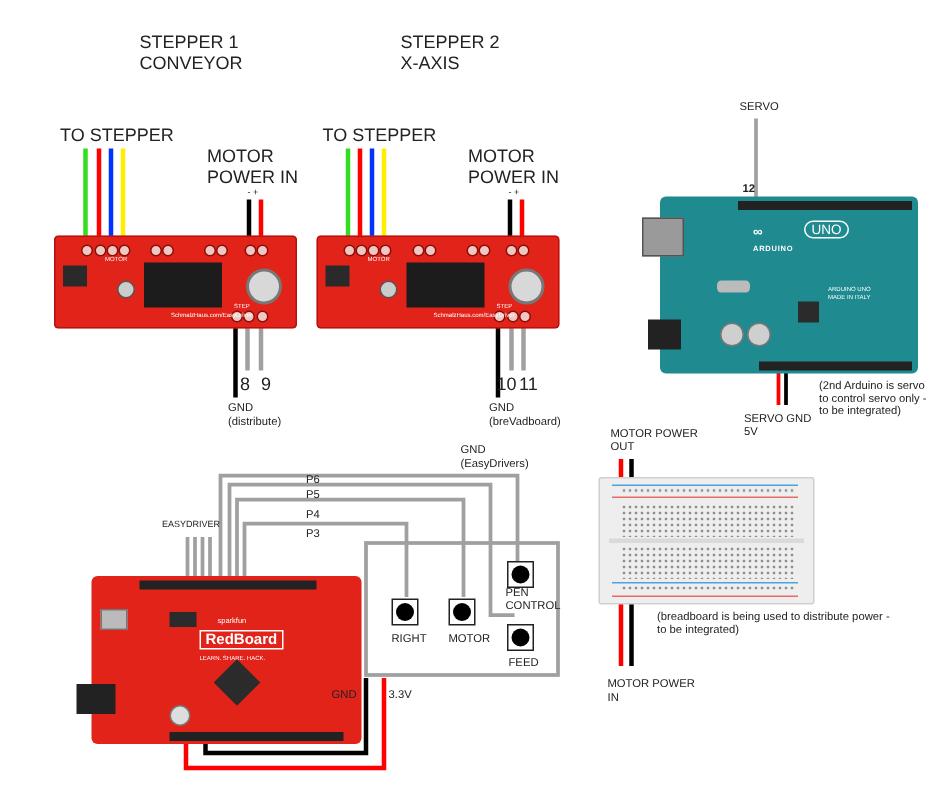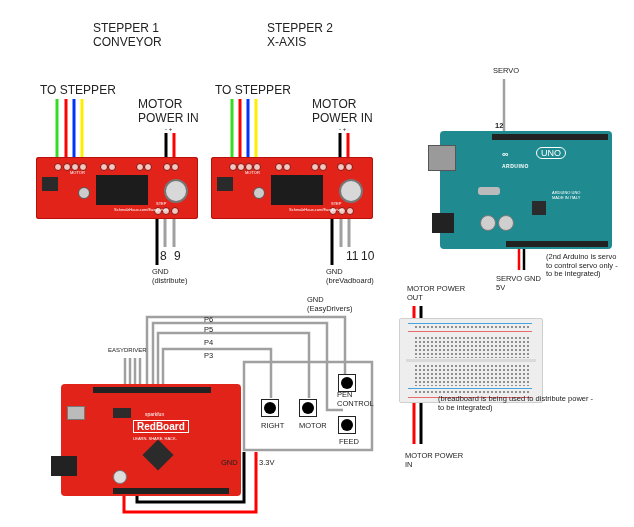--- a/index.html
+++ b/index.html
@@ -145,21 +145,21 @@
 <div class="lbl lg" style="left:267px;top:22px;">
   <div>STEPPER 2</div>
   <div>X-AXIS</div>
 </div>
 <div class="lbl lg" style="left:215px;top:84px;">TO STEPPER</div>
 <div class="lbl lg" style="left:312px;top:98px;">
   <div>MOTOR</div>
   <div>POWER IN</div>
 </div>
 <div class="lbl xs" style="left:339px;top:126px;">- +</div>
-<div class="lbl lg" style="left:331px;top:250px;padding-left:30px;">10</div>
+<div class="lbl lg" style="left:331px;top:250px;">10</div>
 <div class="lbl lg" style="left:346px;top:250px;">11</div>
 <div class="lbl sm" style="left:326px;top:268px;">
   <div>GND</div>
   <div>(breVadboard)</div>
 </div>
 
 <div class="board ed" style="left:211px;top:157px;">
   <div class="pin" style="left:18px;"></div>
   <div class="pin" style="left:26px;"></div>
   <div class="pin" style="left:34px;"></div>
@@ -216,21 +216,21 @@
   <div class="rail" style="top:4px;background:#4aa3df;"></div>
   <div class="holes2" style="top:6px;"></div>
   <div class="rail" style="top:12px;background:#e86a6a;"></div>
   <div class="holes" style="top:17px;"></div>
   <div class="gap"></div>
   <div class="holes" style="top:45px;"></div>
   <div class="rail" style="top:69px;background:#4aa3df;"></div>
   <div class="holes2" style="top:71px;"></div>
   <div class="rail" style="top:78px;background:#e86a6a;"></div>
 </div>
-<div class="lbl sm" style="left:438px;top:395px;">
+<div class="lbl sm" style="left:438px;top:407px;">
   <div>(breadboard is being used to distribute power -</div>
   <div>to be integrated)</div>
 </div>
 <div class="lbl sm" style="left:405px;top:452px;">
   <div>MOTOR POWER</div>
   <div>IN</div>
 </div>
 
 <div class="lbl xs" style="left:108px;top:347px;">EASYDRIVER</div>
 <div class="board red" style="left:61px;top:384px;">

